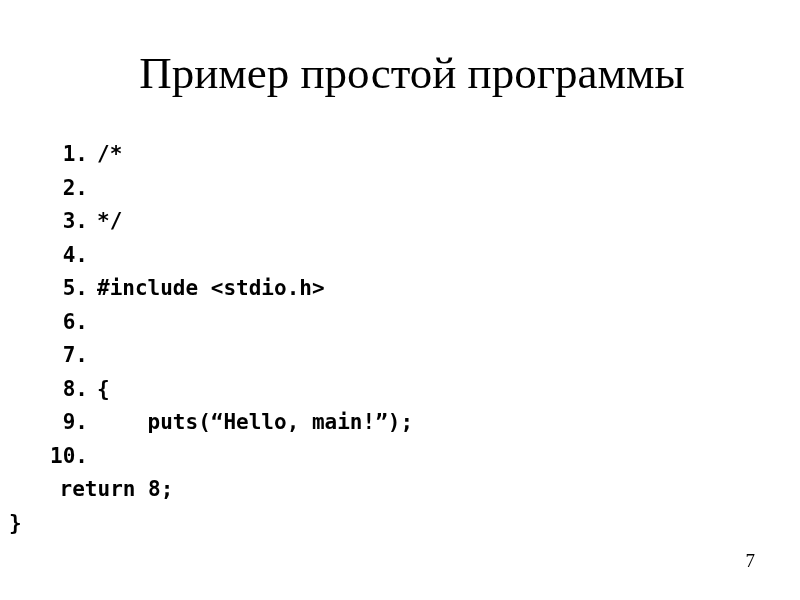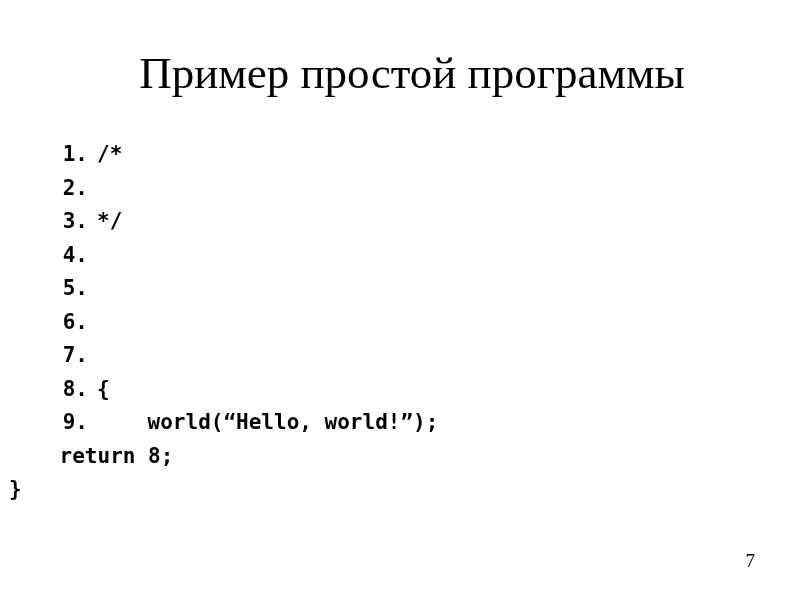--- a/index.html
+++ b/index.html
@@ -108,41 +108,46 @@
       <span class="line-code">*/</span>
     </div>
 
     <div class="code-line">
       <span class="line-number">4.</span>
       <span class="line-code"></span>
     </div>
 
     <div class="code-line">
       <span class="line-number">5.</span>
+      <span class="line-code">#include &lt;stdio.h&gt;</span>
     </div>
 
     <div class="code-line">
       <span class="line-number">6.</span>
       <span class="line-code"></span>
     </div>
 
     <div class="code-line">
       <span class="line-number">7.</span>
     </div>
 
     <div class="code-line">
       <span class="line-number">8.</span>
       <span class="line-code">{</span>
     </div>
 
     <div class="code-line">
       <span class="line-number">9.</span>
-      <span class="line-code">    world(“Hello, world!”);</span>
+      <span class="line-code">    puts(“Hello, main!”);</span>
     </div>
 
+    <div class="code-line">
+      <span class="line-number">10.</span>
+      <span class="line-code"></span>
+    </div>
 
     <div class="code-line">
       <span class="line-code">    return 8;</span>
     </div>
 
     <div class="code-line">
       <span class="line-code">}</span>
     </div>
 
   </div>

